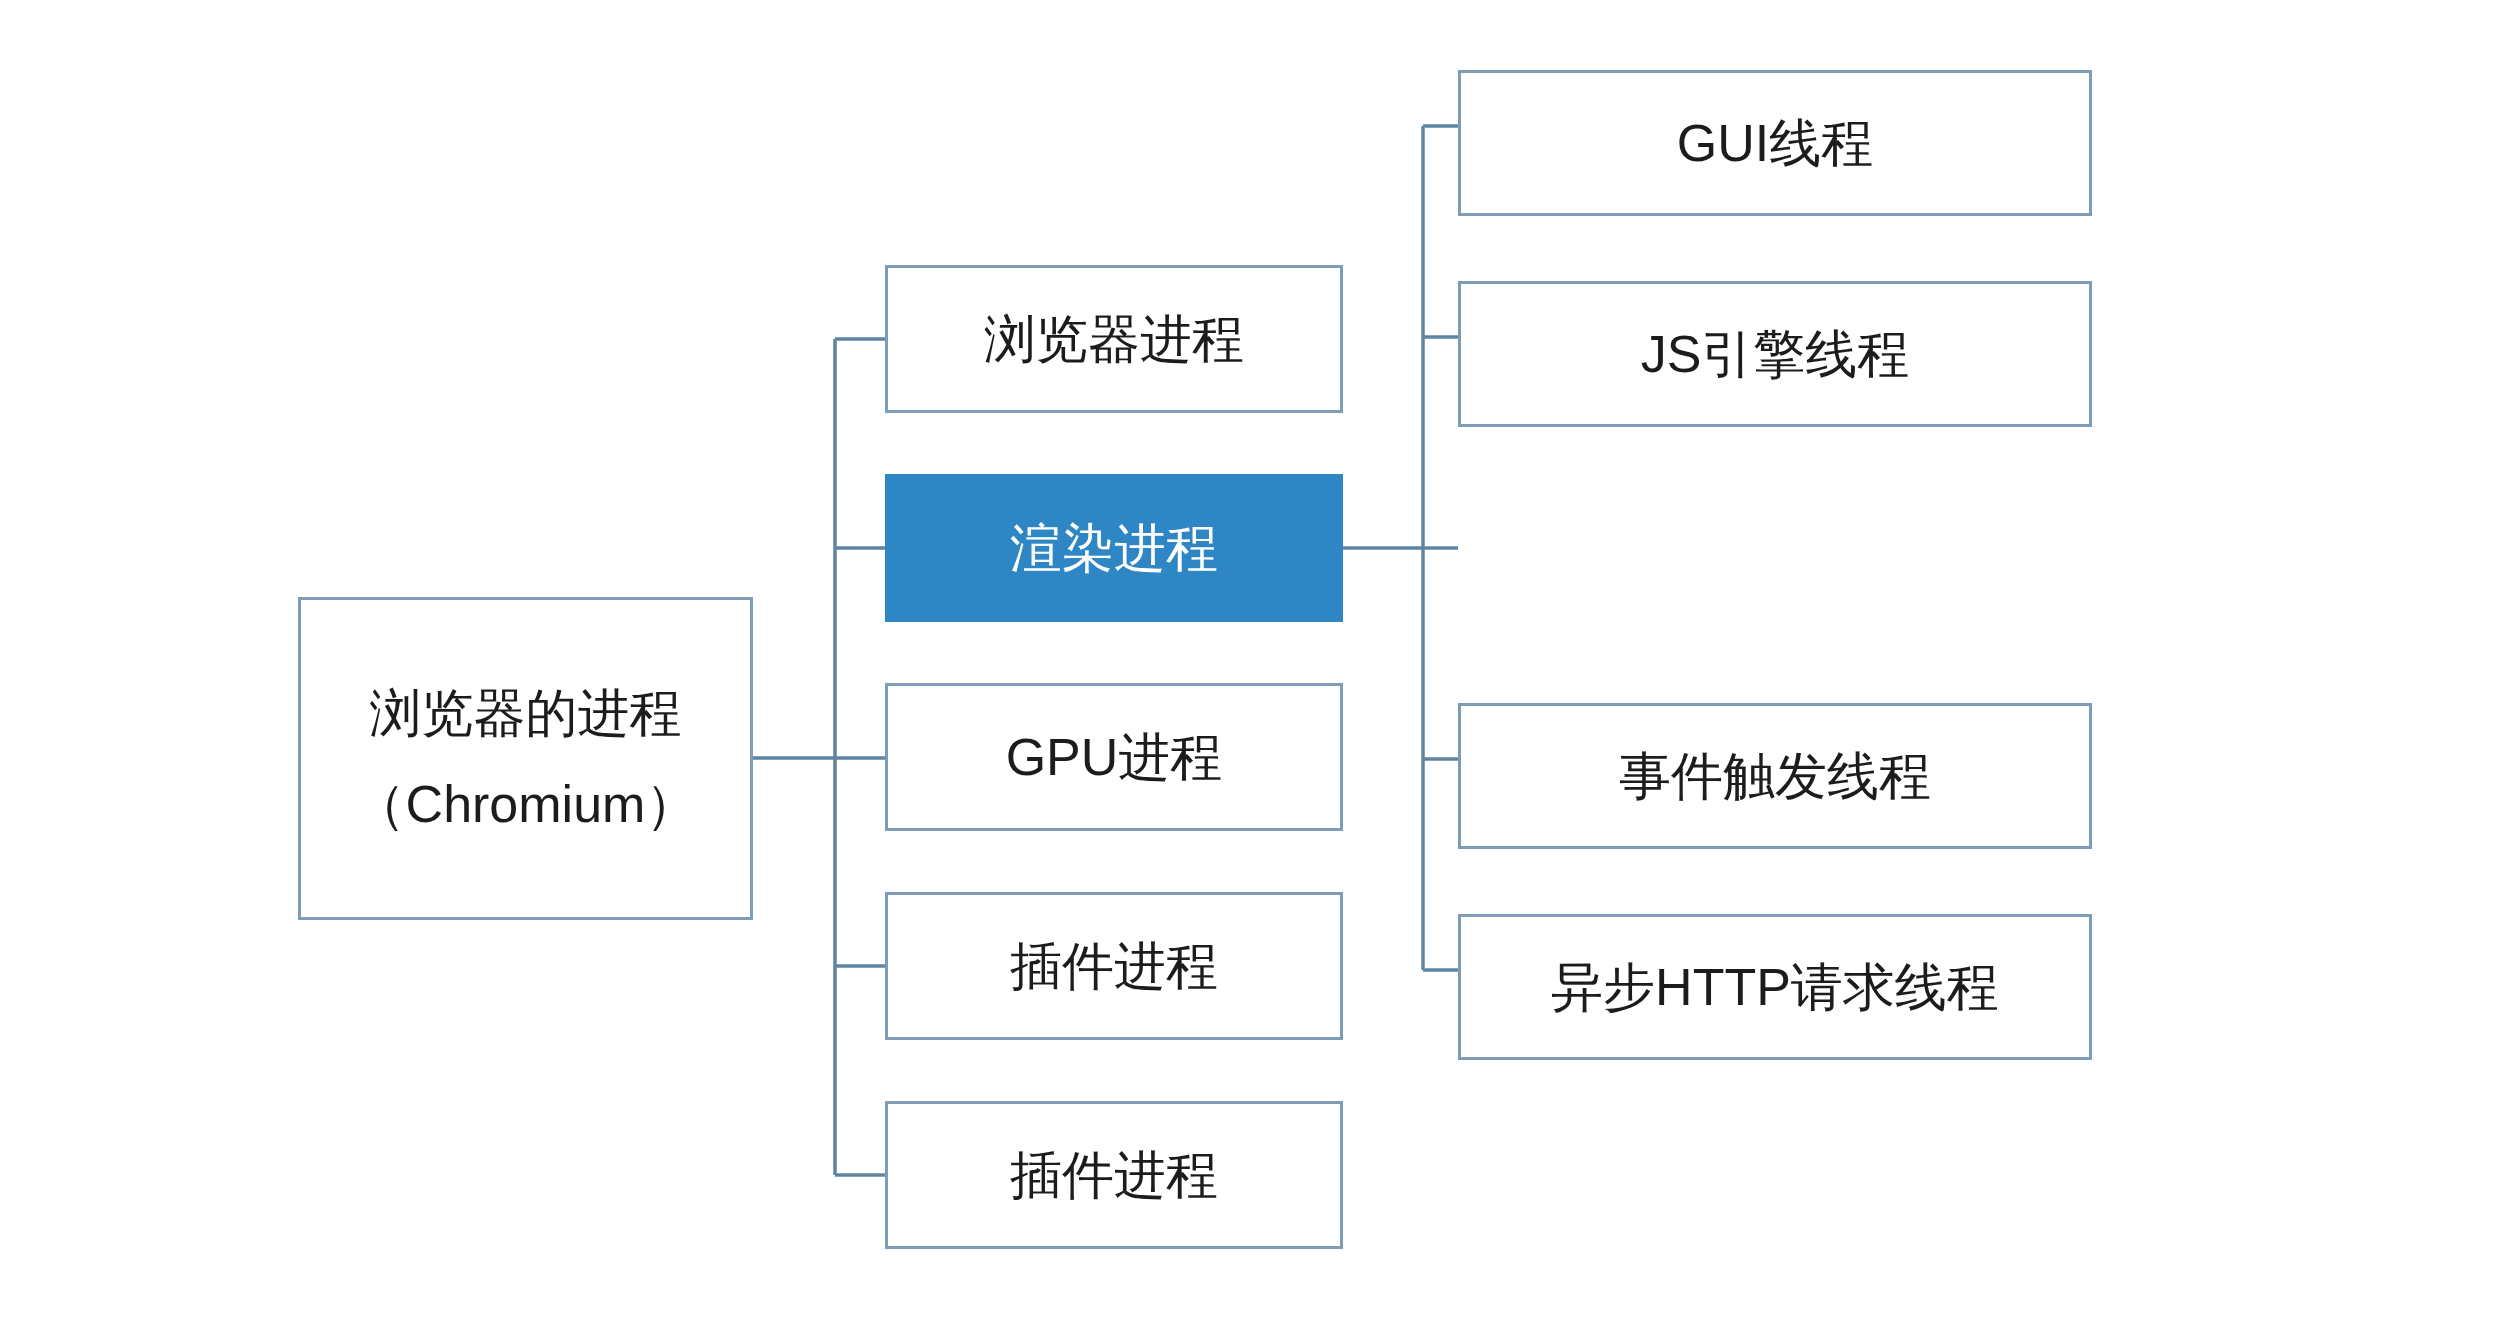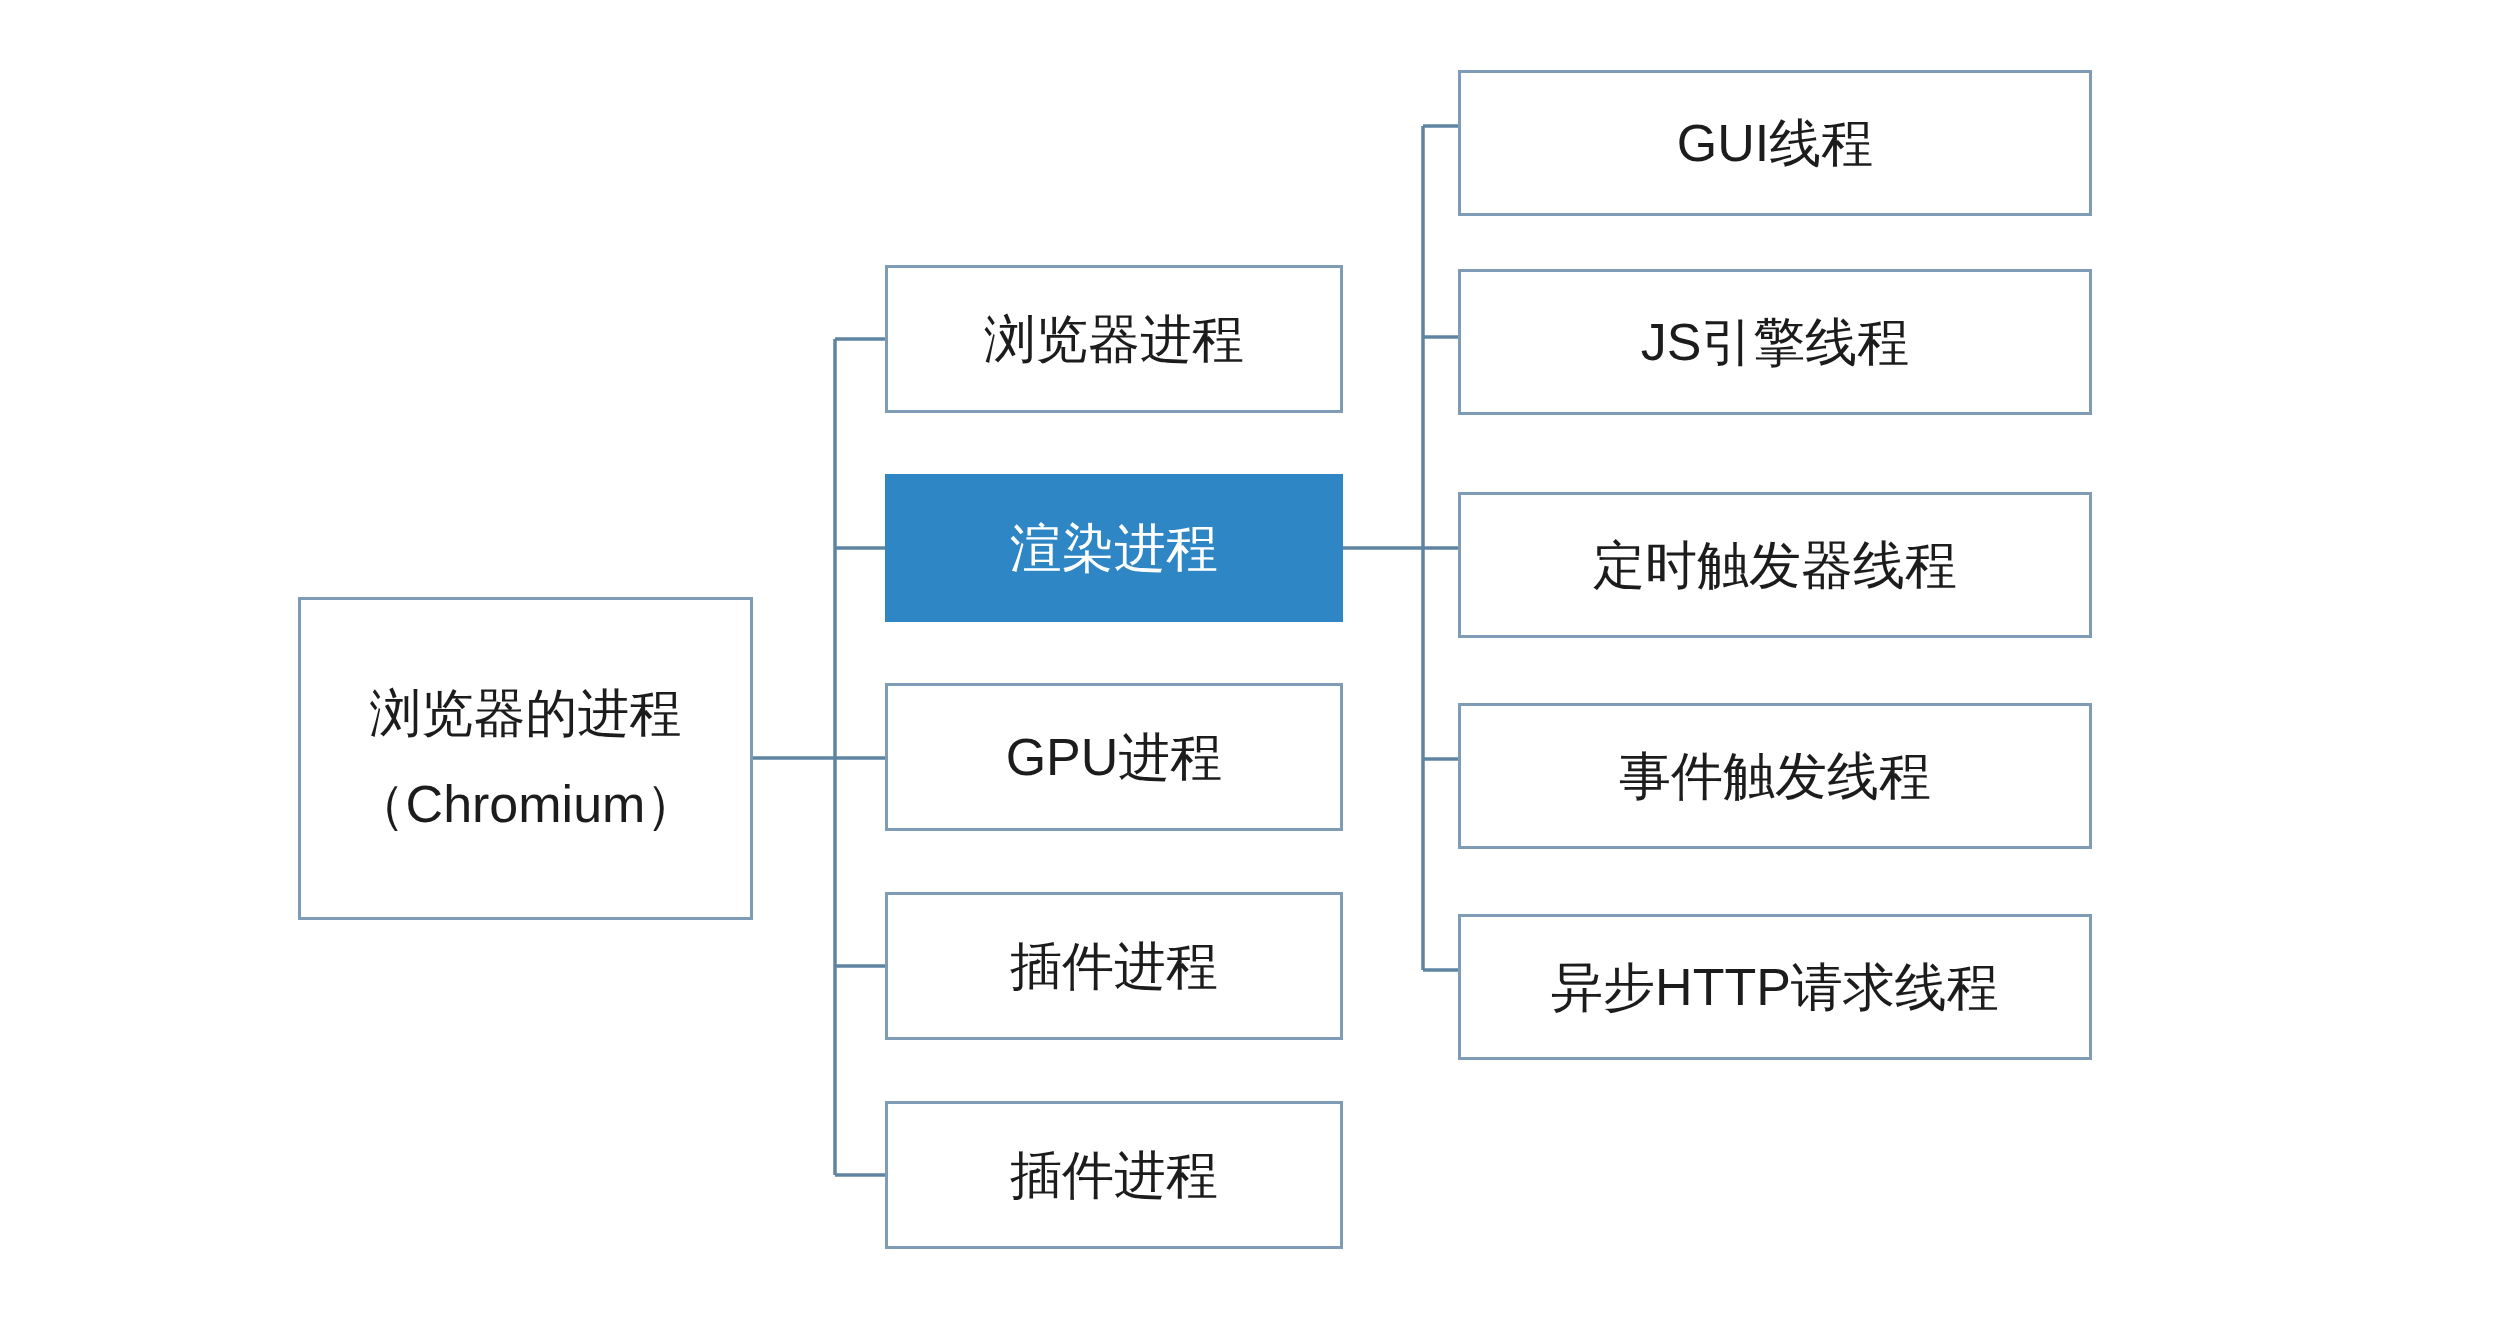--- a/index.html
+++ b/index.html
@@ -57,21 +57,21 @@
     border-color:var(--highlight-fill);
     color:var(--highlight-text);
   }
   
   .mid-0{top:265px;text-align:right;}
   .mid-1{top:474px;}
   .mid-2{top:683px;}
   .mid-3{top:892px;}
   .mid-4{top:1101px;}
   .right-0{top:53px;}
-  .right-1{top:252px;}
+  .right-1{top:264px;}
   .right-2{top:475px;}
   .right-3{top:686px;}
   .right-4{top:897px;}
 </style>
 </head>
 <body>
 
 <div class="canvas">
 
   <svg class="connectors" viewBox="0 0 2508 1328" xmlns="http://www.w3.org/2000/svg" aria-hidden="true">
@@ -111,23 +111,20 @@
   <div class="node mid mid-4">
     <span>插件进程</span>
   </div>
 
   <div class="node right right-0">
     <span>GUI线程</span>
   </div>
   <div class="node right right-1">
     <span>JS引擎线程</span>
   </div>
-  <div class="node right right-2">
-    <span>定时触发器线程</span>
-  </div>
   <div class="node right right-3">
     <span>事件触发线程</span>
   </div>
   <div class="node right right-4">
     <span>异步HTTP请求线程</span>
   </div>
 
 </div>
 
 </body></html>

